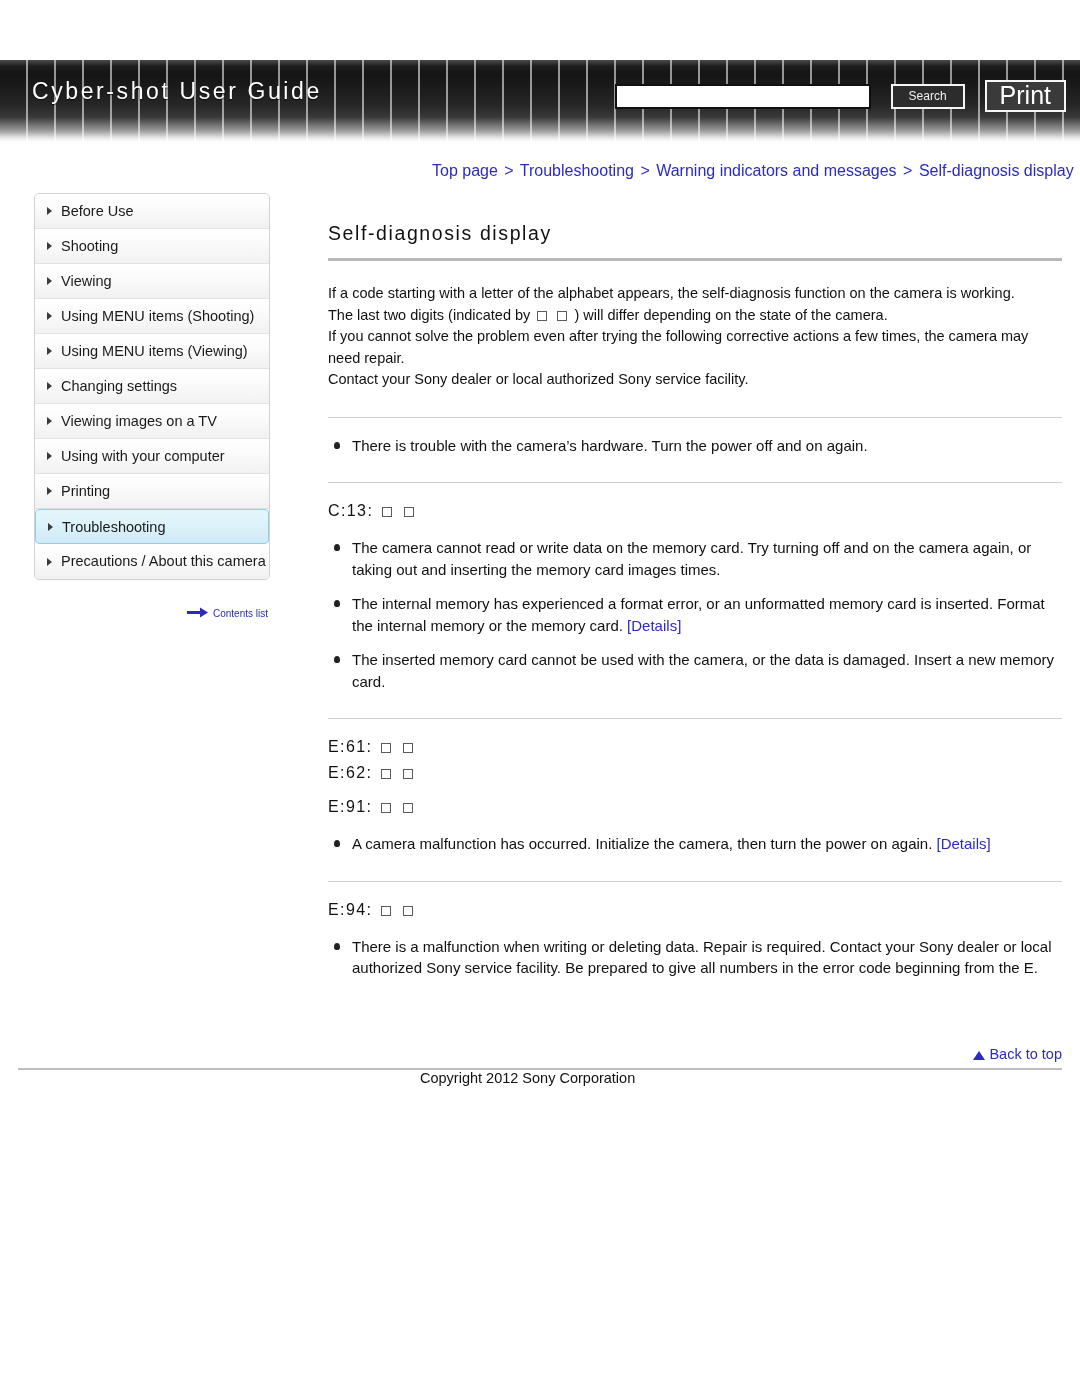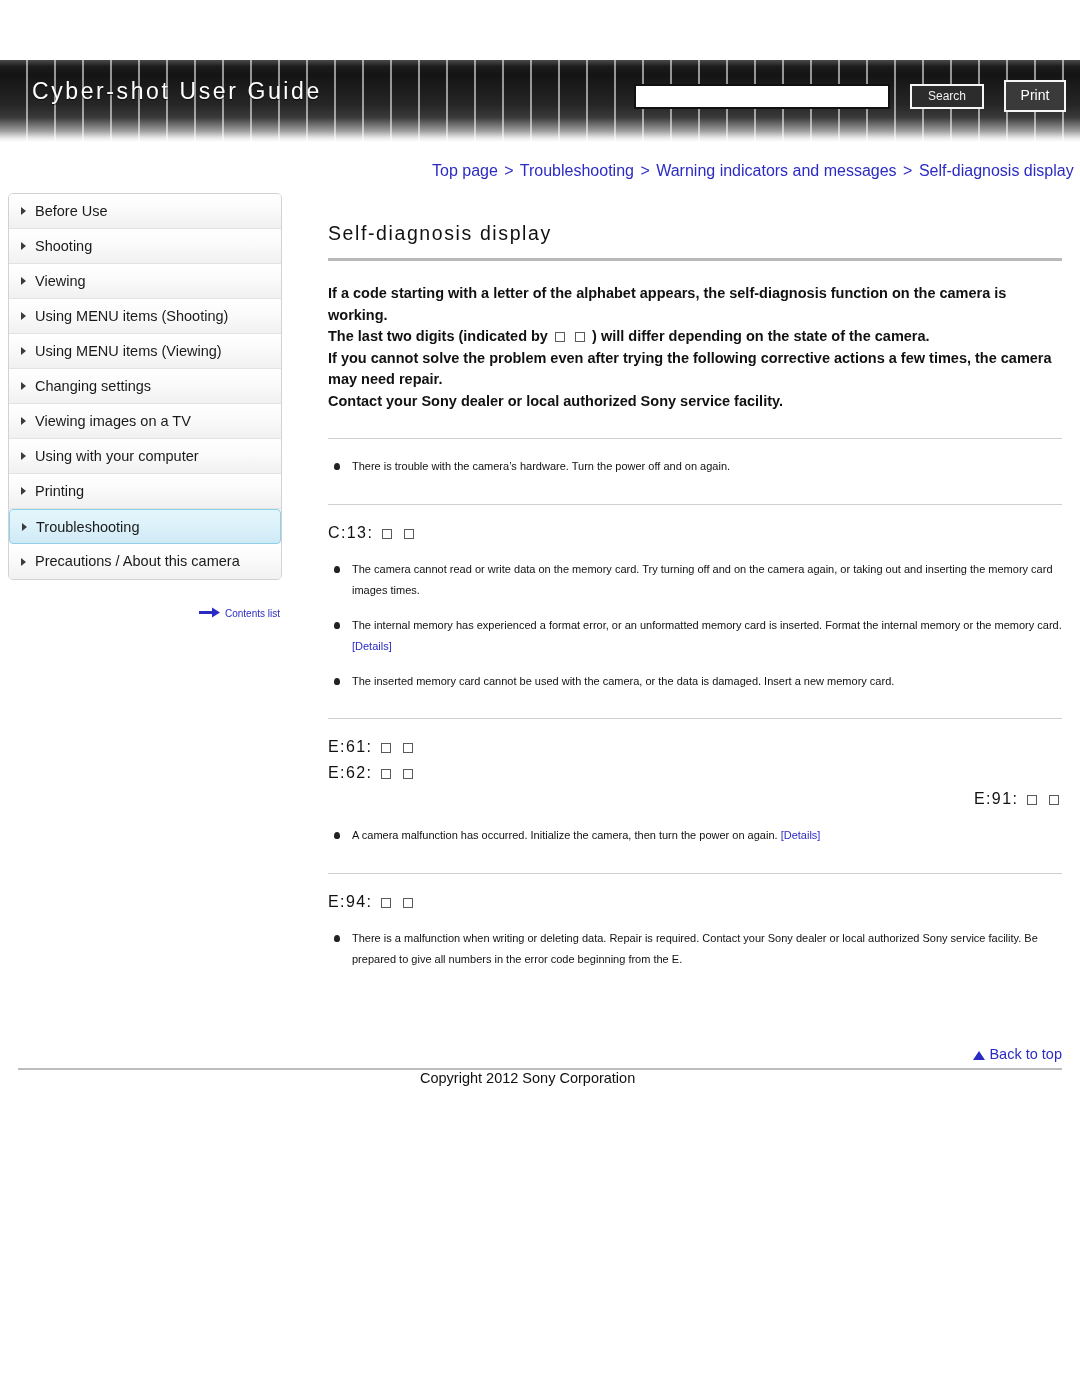--- a/index.html
+++ b/index.html
@@ -92,21 +92,21 @@
     padding: 0 8px;
   }
   .print-button {
     height: 32px;
     min-width: 62px;
     background: #3a3a3a;
     color: #ffffff;
     border: 2px solid #f5f5f5;
     box-sizing: border-box;
     font-family: "Liberation Sans", sans-serif;
-    font-size: 14px;
+    font-size: 25px;
     line-height: 27px;
     text-align: center;
     cursor: pointer;
     padding: 0 13px;
   }
 
   
   .breadcrumb {
     position: absolute;
     left: 432px;
@@ -120,23 +120,23 @@
     text-decoration: none;
   }
   .breadcrumb .sep {
     color: #2b2bc4;
     padding: 0 2px;
   }
 
   
   .sidebar {
     position: absolute;
-    left: 8px;
+    left: 34px;
     top: 193px;
-    width: 274px;
+    width: 236px;
   }
   .nav-list {
     border: 1px solid #d2d2d2;
     border-radius: 5px;
     overflow: hidden;
     background: #fbfbfb;
   }
   .nav-item {
     position: relative;
     height: 35px;
@@ -202,21 +202,20 @@
   .title-rule {
     height: 3px;
     background: #b9b9b9;
     margin-bottom: 22px;
   }
   .para {
     font-size: 14.5px;
     line-height: 21.5px;
     color: #111111;
     margin: 0;
-    font-weight: bold;
   }
   .box-glyph {
     display: inline-block;
     width: 10px;
     height: 10px;
     border: 1.5px solid #5a5a5a;
     box-sizing: border-box;
     vertical-align: -1px;
     margin: 0 3px;
     background: #ffffff;
@@ -234,21 +233,21 @@
     white-space: nowrap;
   }
   .bullets {
     list-style: none;
     margin: 17px 0 0 0;
     padding: 0;
   }
   .bullets li {
     position: relative;
     padding-left: 24px;
-    font-size: 11px;
+    font-size: 15px;
     line-height: 21.5px;
     color: #111111;
     margin-bottom: 13px;
   }
   .bullets li:last-child { margin-bottom: 0; }
   .bullets li .dot {
     position: absolute;
     left: 6px;
     top: 7px;
     width: 6px;
@@ -428,21 +427,21 @@
   <div class="code-head">
     <span>E:61:</span>
     <span class="box-glyph"></span>
     <span class="box-glyph"></span>
   </div>
   <div class="code-head" style="margin-top:8px;">
     <span>E:62:</span>
     <span class="box-glyph"></span>
     <span class="box-glyph"></span>
   </div>
-  <div class="code-head" style="margin-top:8px;text-align:right;">
+  <div class="code-head" style="margin-top:16px;">
     <span>E:91:</span>
     <span class="box-glyph"></span>
     <span class="box-glyph"></span>
   </div>
   <ul class="bullets">
     <li>
       <span class="dot"></span>
       <span>A camera malfunction has occurred. Initialize the camera, then turn the power on again.</span>
       <a class="details-link" href="#">[Details]</a>
     </li>

